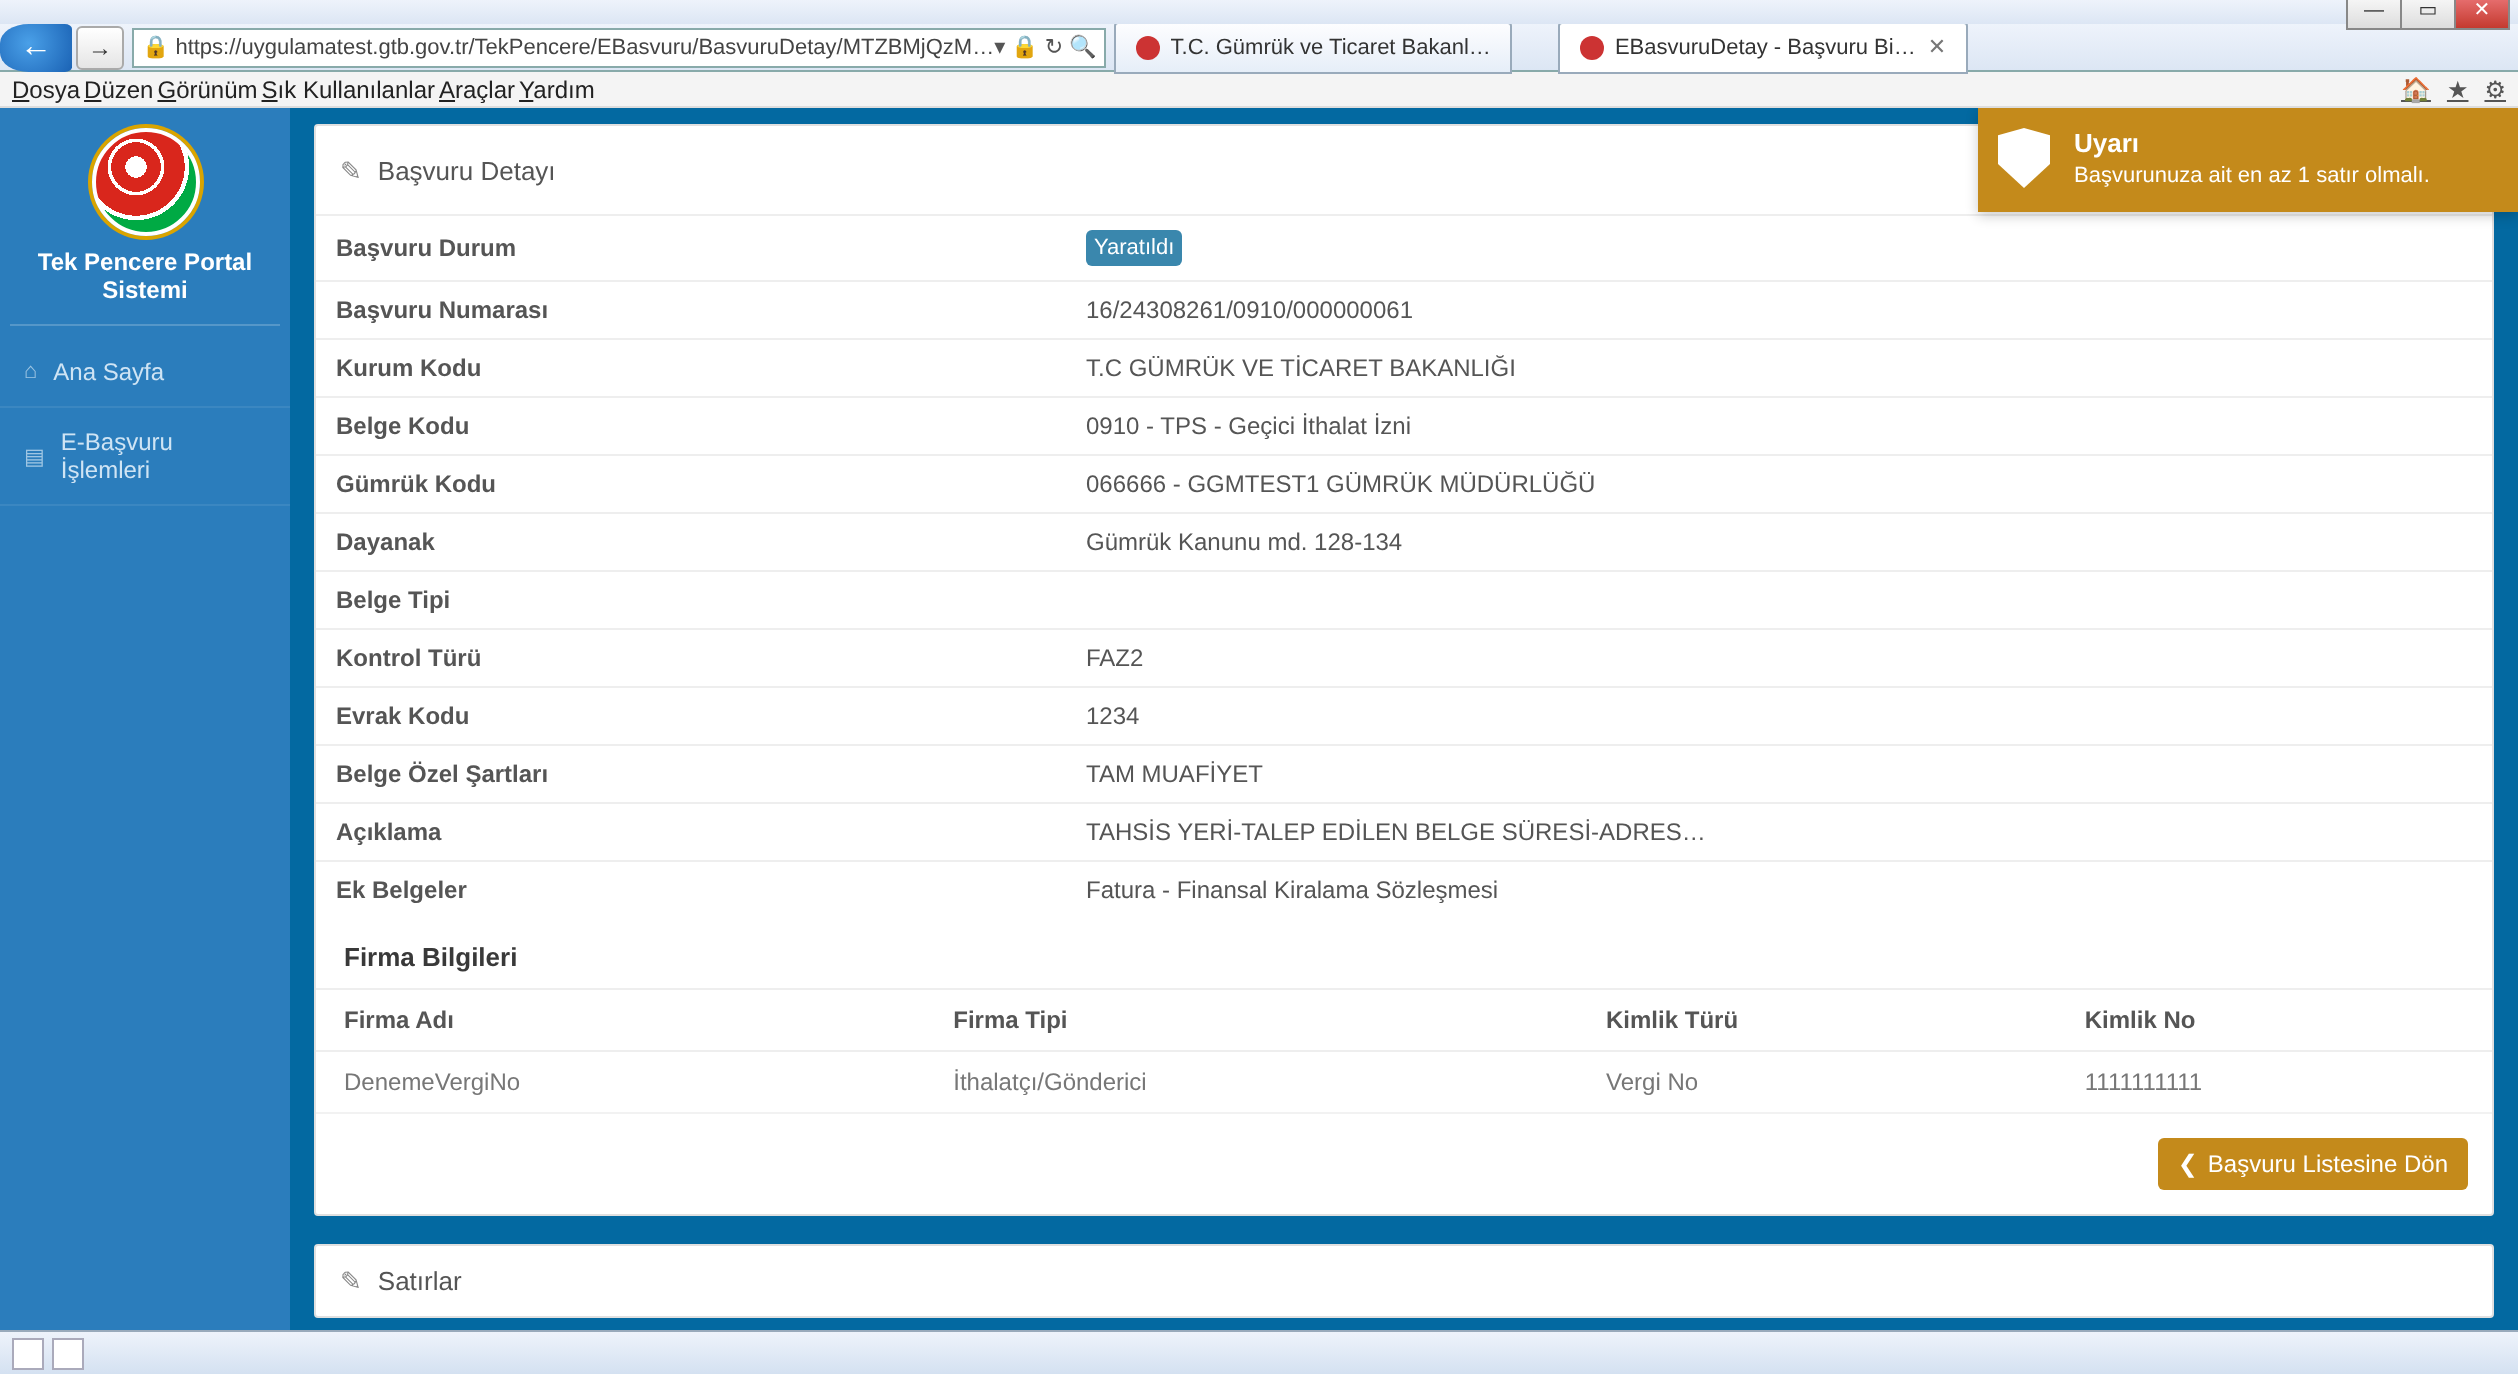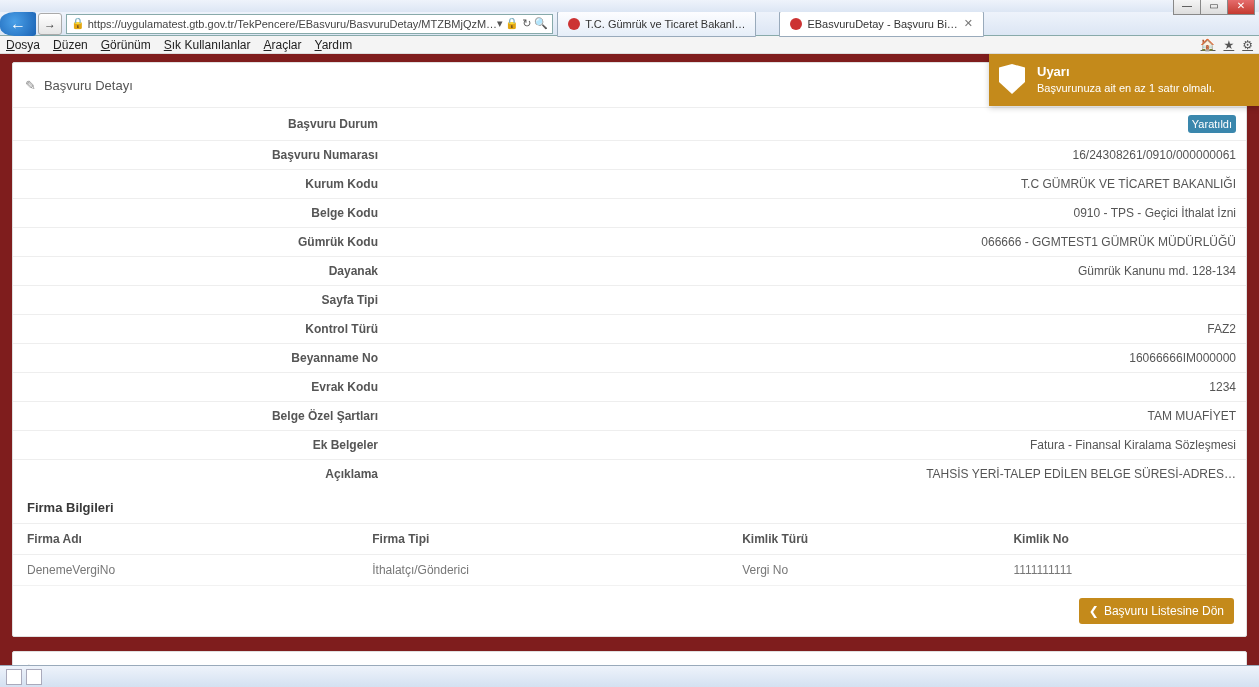--- a/index.html
+++ b/index.html
@@ -16,46 +16,46 @@
 .nav-fwd { width:24px; height:22px; border:1px solid #aaa; border-radius:3px; display:flex; align-items:center; justify-content:center; margin-left:2px; background:linear-gradient(#fff,#e5e5e5); }
 .addr-bar { flex: 0 0 340px; height: 20px; border: 1px solid #8aa; background: #fff; margin-left: 4px; display:flex; align-items:center; padding:0 4px; font-size:11px; color:#444; }
 .addr-bar .lock { color:#2a7; margin-right:3px; }
 .addr-right { margin-left:auto; display:flex; align-items:center; gap:3px; color:#555; }
 .tab-strip { display:flex; margin-left:4px; }
 .tab { height:22px; border:1px solid #9ab; background:linear-gradient(#fdfdff,#e6eef8); padding:12px 10px; display:flex; align-items:center; font-size:11px; color:#333; border-radius:2px 2px 0 0; margin-right:2px; min-width:140px; }
 .tab .favi { width:12px; height:12px; border-radius:50%; background:#c33; margin-right:5px; }
 .tab.active { background:#fff;margin-left:21px; }
 .tab .tx { flex:1; overflow:hidden; text-overflow:ellipsis; white-space:nowrap; }
 .tab .xbtn { color:#777; margin-left:6px; font-size:11px; }
-.menubar { height:18px; background:#f4f4f4; border-bottom:1px solid #ddd; display:flex; align-items:center; padding:0 6px; font-size:12px; color:#222; gap:13px; }
+.menubar { height:18px; background:#f4f4f4; border-bottom:1px solid #ddd; display:flex; align-items:center; padding:0 6px; font-size:12px; color:#222; gap:2px; }
 .menubar span { text-decoration:underline; text-decoration-color:transparent; }
 .menubar span:first-letter { text-decoration:underline; }
 
 
 .app { display:flex; height: calc(687px - 12px - 24px - 18px - 22px); }
 .sidebar { width:145px; background:#2b7dbc; color:#fff; }
 .logo-area { text-align:center; padding:10px 5px 6px; }
 .logo-circ { width:54px; height:54px; border-radius:50%; background:radial-gradient(circle at 40% 35%, #fff 0 12%, #d9261c 12% 28%, #fff 28% 32%, #d9261c 32% 55%, #fff 55% 60%, #0a4 60% 100%); margin:0 auto 6px; border:2px solid #fff; box-shadow:0 0 0 2px #d9a400; }
 .portal-title { font-size:12px; font-weight:bold; padding:0 6px 10px; border-bottom:1px solid rgba(255,255,255,0.2); }
 .side-item { padding:10px 12px; font-size:12px; color:#cfe4f4; border-bottom:1px solid rgba(255,255,255,0.08); display:flex; align-items:center; gap:8px; }
 .side-item .ic { opacity:.7; font-size:11px; }
 
-.main { flex:1; background:#7f1d1d; padding:8px 12px; overflow:auto; position:relative; }
+.main { flex:1; background:#0369a1; padding:8px 12px; overflow:auto; position:relative; }
 
 .panel { background:#fff; border:1px solid #e0e0e0; border-radius:2px; margin-bottom:14px; }
 .panel-head { display:flex; align-items:center; padding:10px 12px; color:#555; font-size:13px; }
 .panel-head .ic { margin-right:8px; color:#888; }
 .panel-tools { margin-left:auto; display:flex; align-items:center; gap:6px; }
 .btn-primary { background:#2b7dbc; color:#fff; padding:5px 10px; border-radius:2px; font-size:12px; display:flex; align-items:center; gap:6px; cursor:pointer; }
 .btn-primary .caret { border-left:1px solid rgba(255,255,255,.4); padding-left:6px; }
 .tool-ic { color:#aaa; font-size:13px; cursor:pointer; }
 
 .kv-table { width:100%; border-collapse:collapse; }
 .kv-table tr { border-top:1px solid #eee; }
-.kv-table td { padding:7px 10px; font-size:12px; color:#444;text-align:right; }
+.kv-table td { padding:7px 10px; font-size:12px; color:#444; }
 .kv-table td.k { width:375px; font-weight:bold; color:#555; }
 .kv-table td.v { color:#555; }
 .badge-blue { background:#3a87ad; color:#fff; padding:3px 4px; border-radius:3px; font-size:11px; display:inline-block; }
 
 .subhead { font-weight:bold; font-size:13px; color:#393939; padding:12px 14px 8px; border-bottom:1px solid #eee; }
 .firm-table { width:100%; border-collapse:collapse; font-size:12px; }
 .firm-table th { text-align:left; font-weight:bold; color:#555; padding:8px 14px; border-bottom:1px solid #eee; }
 .firm-table td { padding:8px 14px; color:#777; border-bottom:1px solid #f2f2f2; }
 
 .btn-warning { background:#c48a1b; color:#fff; padding:6px 10px; border-radius:3px; font-size:12px; display:inline-flex; align-items:center; gap:5px; float:right; margin:12px; cursor:pointer; }
@@ -117,20 +117,34 @@
   <span>Araçlar</span>
   <span>Yardım</span>
   <div style="margin-left:auto; display:flex; gap:8px; color:#555;">
     <span>🏠</span>
     <span>★</span>
     <span>⚙</span>
   </div>
 </div>
 
 <div class="app">
+  <div class="sidebar">
+    <div class="logo-area">
+      <div class="logo-circ"></div>
+      <div class="portal-title">Tek Pencere Portal Sistemi</div>
+    </div>
+    <div class="side-item">
+      <span class="ic">⌂</span>
+      <span>Ana Sayfa</span>
+    </div>
+    <div class="side-item">
+      <span class="ic">▤</span>
+      <span>E-Başvuru İşlemleri</span>
+    </div>
+  </div>
 
   <div class="main">
 
     <div class="toast">
       <div class="shield"></div>
       <span class="tt">Uyarı</span>
       <span>Başvurunuza ait en az 1 satır olmalı.</span>
     </div>
 
     <div class="panel">
@@ -167,46 +181,42 @@
             </tr>
         <tr>
               <td class="k">Gümrük Kodu</td>
             <td class="v">066666 - GGMTEST1 GÜMRÜK MÜDÜRLÜĞÜ</td>
             </tr>
         <tr>
               <td class="k">Dayanak</td>
             <td class="v">Gümrük Kanunu md. 128-134</td>
             </tr>
         <tr>
-              <td class="k">Sayfa Tipi</td>
+              <td class="k">Belge Tipi</td>
             <td class="v"></td>
             </tr>
         <tr>
               <td class="k">Kontrol Türü</td>
             <td class="v">FAZ2</td>
             </tr>
         <tr>
-              <td class="k">Beyanname No</td>
-            <td class="v">16066666IM000000</td>
-            </tr>
-        <tr>
               <td class="k">Evrak Kodu</td>
             <td class="v">1234</td>
             </tr>
         <tr>
               <td class="k">Belge Özel Şartları</td>
             <td class="v">TAM MUAFİYET</td>
             </tr>
         <tr>
+              <td class="k">Açıklama</td>
+            <td class="v">TAHSİS YERİ-TALEP EDİLEN BELGE SÜRESİ-ADRES…</td>
+            </tr>
+        <tr>
               <td class="k">Ek Belgeler</td>
             <td class="v">Fatura - Finansal Kiralama Sözleşmesi</td>
-            </tr>
-        <tr>
-              <td class="k">Açıklama</td>
-            <td class="v">TAHSİS YERİ-TALEP EDİLEN BELGE SÜRESİ-ADRES…</td>
             </tr>
       </tbody>
         </table>
 
       <div class="subhead">Firma Bilgileri</div>
       <table class="firm-table">
         <tbody>
             <tr>
           <th style="width:28%">Firma Adı</th>
           <th style="width:30%">Firma Tipi</th>

